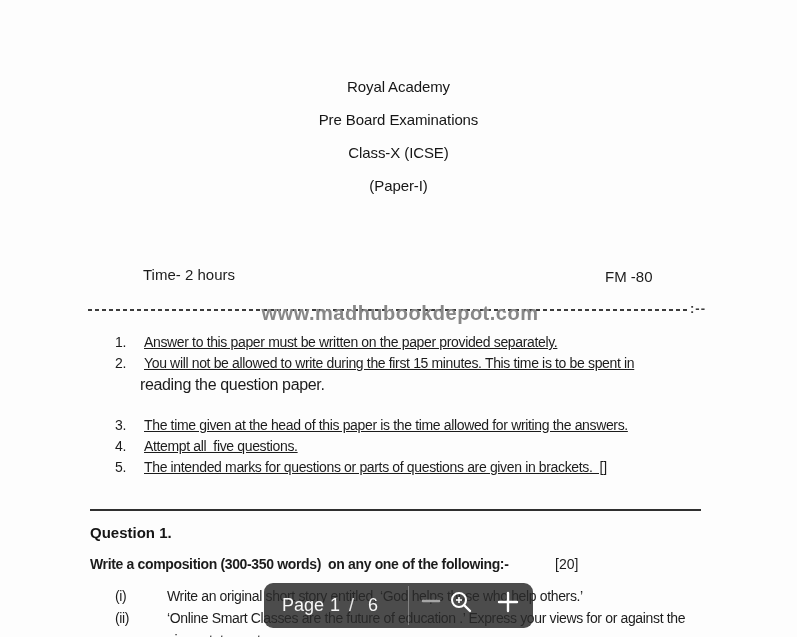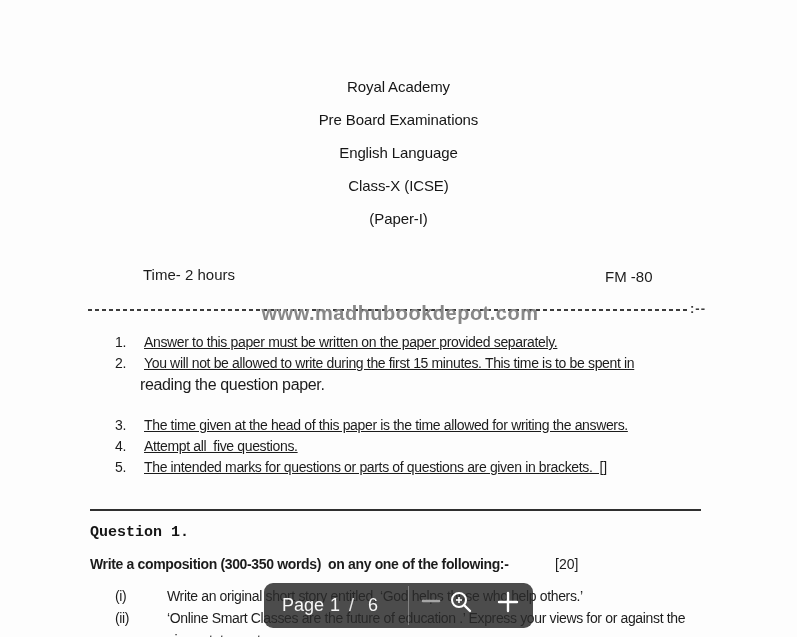--- a/index.html
+++ b/index.html
@@ -41,21 +41,21 @@
   }
 
   
   .ins-row { position:absolute; left:0; width:797px; font-size:14px; letter-spacing:-0.35px; }
   .ins-num  { position:absolute; left:115px; }
   .ins-text { position:absolute; left:144px; width:600px;text-decoration:underline; }
   .ins-cont { position:absolute; left:140px; width:600px; font-size:16px; letter-spacing:-0.35px; }
 
   
   .solid-rule { position:absolute; top:509px; left:90px; width:611px; height:2px; background:#303030; }
-  .q-title { position:absolute; top:524px; left:90px; font-size:15px; font-weight:bold; color:#151515;font-family:Liberation Mono, monospace; }
+  .q-title { position:absolute; top:524px; left:90px; font-size:15px; font-weight:bold; color:#151515; }
   .q-prompt { position:absolute; top:556px; left:90px; font-size:14px; letter-spacing:-0.35px;font-weight:bold; }
   .q-prompt b { letter-spacing:-0.35px; }
   .q-marks { position:absolute; top:556px; left:555px; font-size:14px; }
   .opt-row { position:absolute; left:0; width:797px; font-size:14px; letter-spacing:-0.35px; }
   .opt-label { position:absolute; left:115px; }
   .opt-text  { position:absolute; left:167px; width:620px; }
 
   
   .viewer-toolbar {
     position:absolute; left:264px; top:583px; width:269px; height:45px;
@@ -77,21 +77,20 @@
   .tb-zoom-out { left:157px; top:7px; }
   .tb-zoom     { left:185px; top:6px; }
   .tb-zoom-in  { left:232px; top:7px; }
 </style>
 </head>
 <body>
 
 <div class="exam-header">
   <div>Royal Academy</div>
   <div>Pre Board Examinations</div>
-  <div>English Language</div>
   <div>Class-X (ICSE)</div>
   <div>(Paper-I)</div>
 </div>
 
 <div class="meta-time t">Time- 2 hours</div>
 <div class="meta-marks t">FM -80</div>
 
 <div class="dashed-rule"></div>
 <div class="dashed-tail">:--</div>
 <div class="watermark">www.madhubookdepot.com</div>

